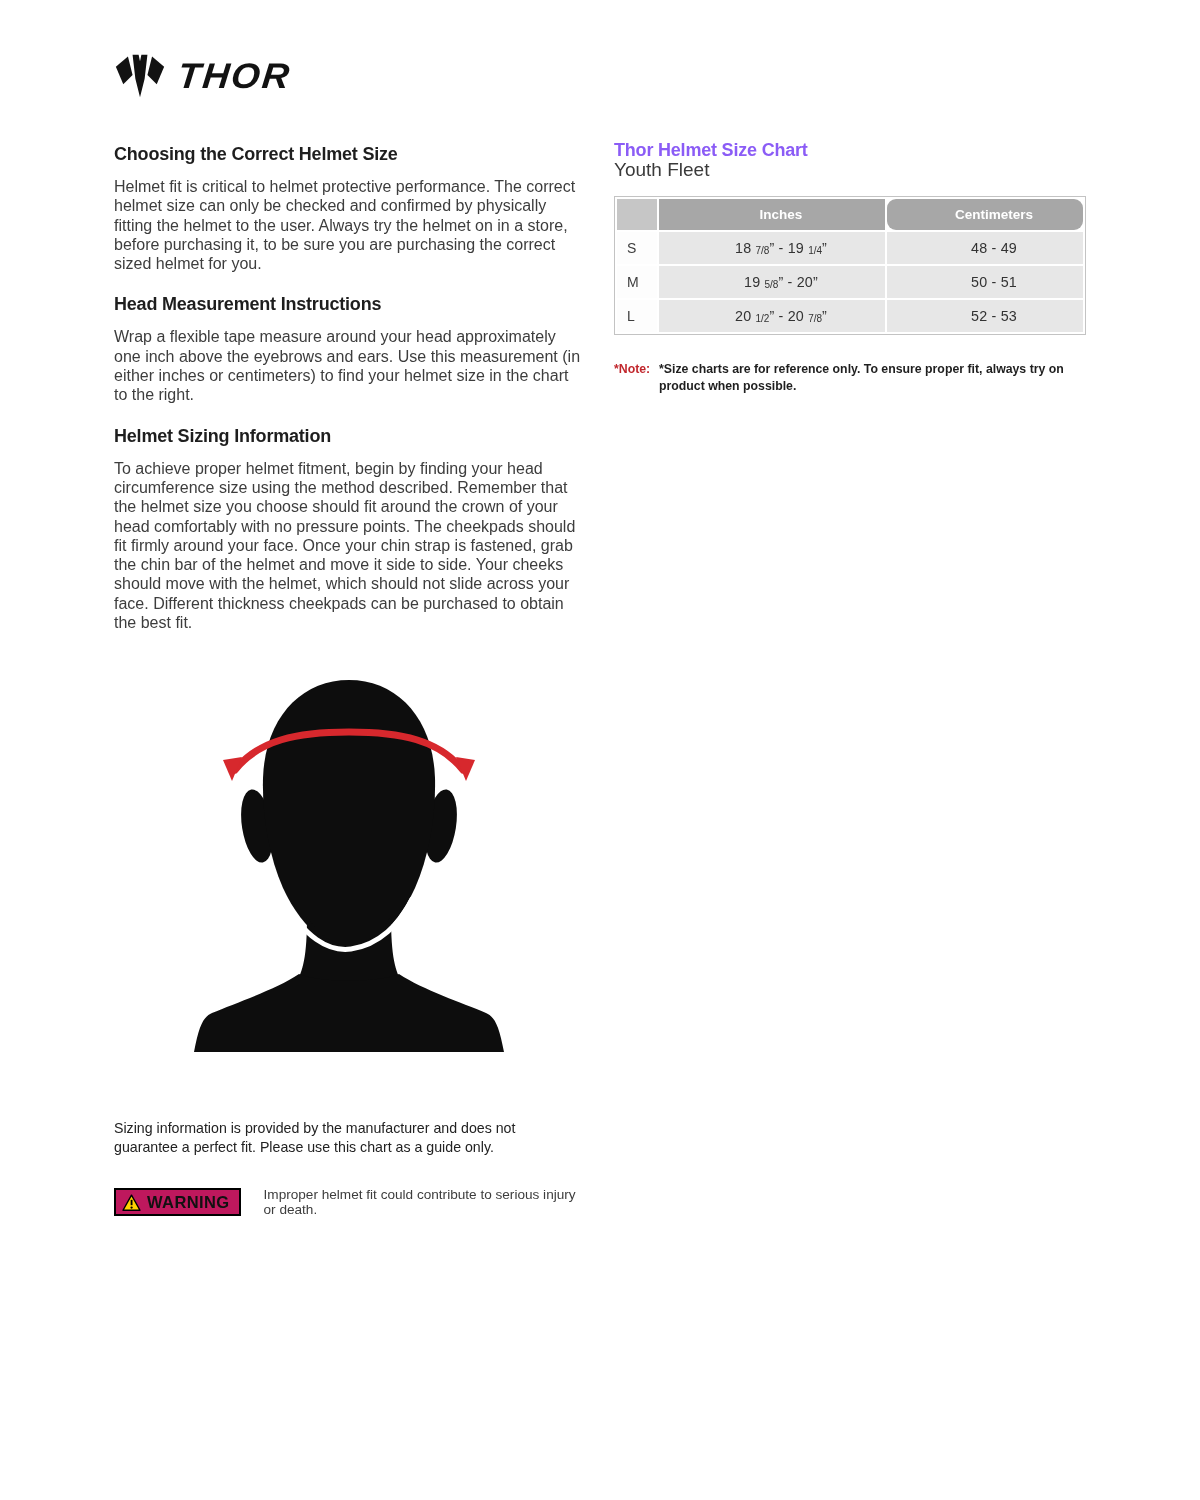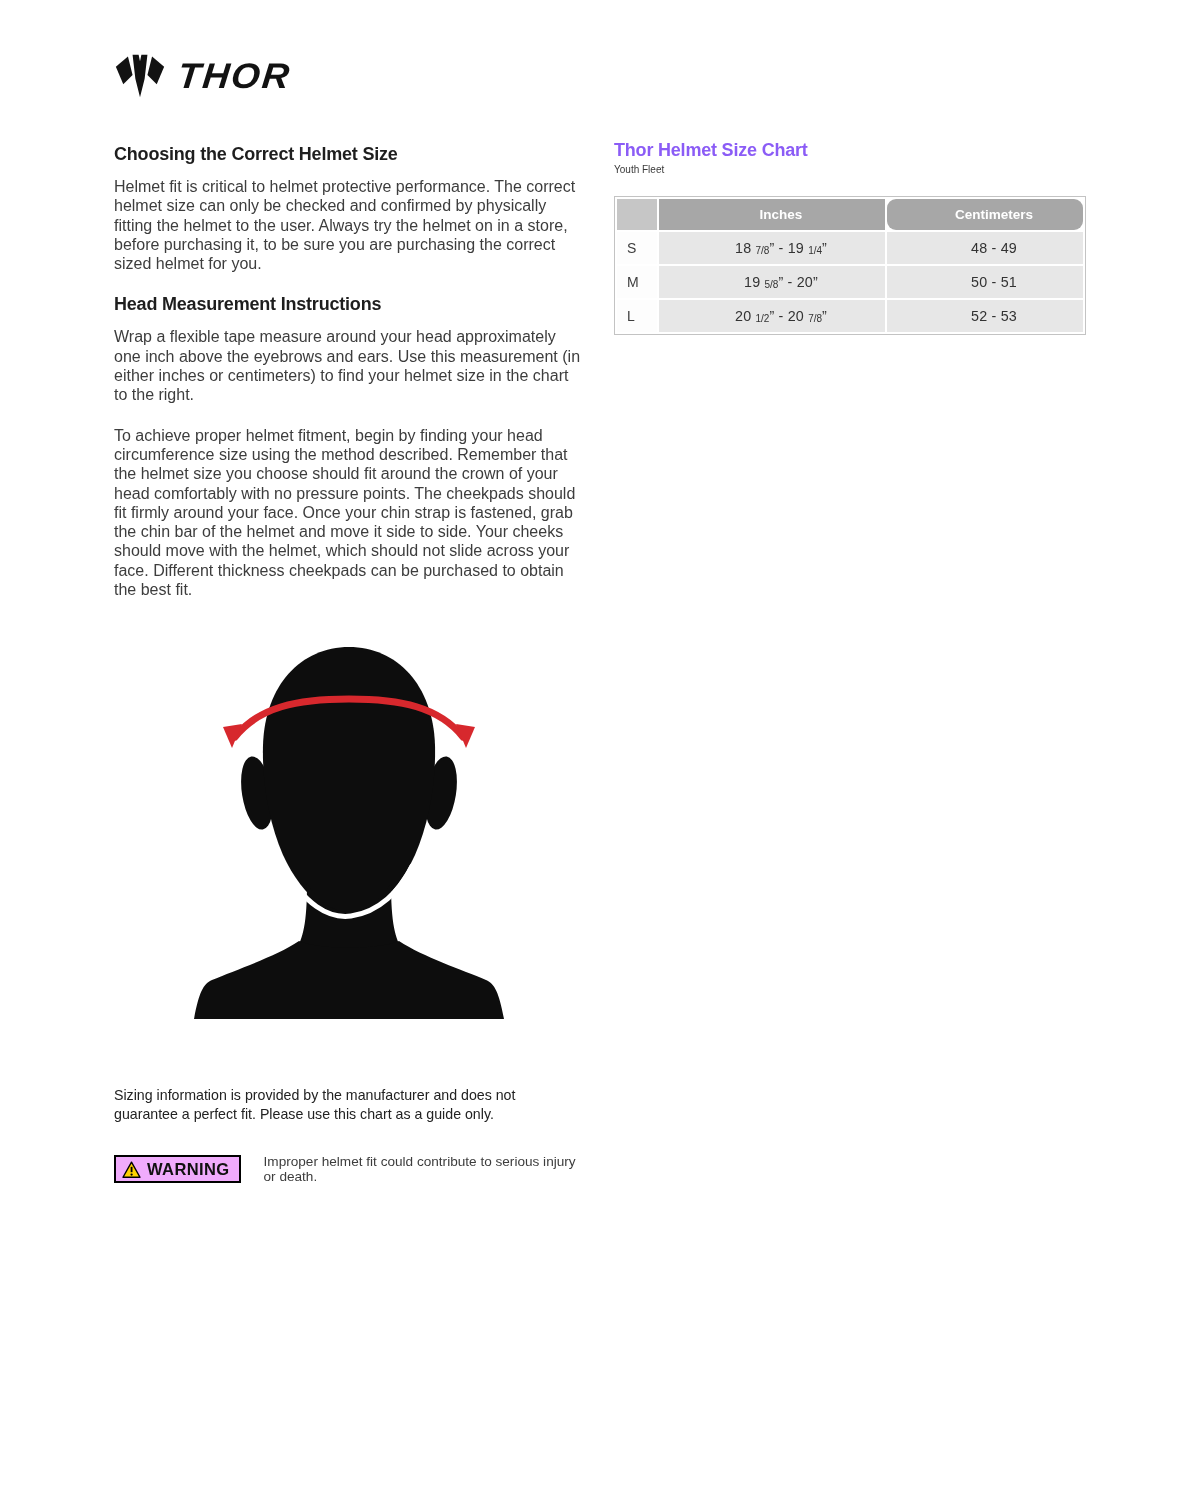--- a/index.html
+++ b/index.html
@@ -25,21 +25,21 @@
 
   h2.sec-h {
     font-size:18px; line-height:20px; font-weight:700; color:#1e1e1e;
     margin:0 0 13px 0; letter-spacing:-0.2px;
   }
   .sec { margin-bottom:21px; }
   .sec p { font-size:16px; line-height:19.3px; color:#3d3d3d; }
 
   
   .chart-title { font-size:18px; line-height:20px; font-weight:700; color:#8b5cf6; letter-spacing:-0.2px; }
-  .chart-sub   { font-size:10px; line-height:18px; color:#3a3a3a; margin-top:1px; }
+  .chart-sub   { font-size:19px; line-height:18px; color:#3a3a3a; margin-top:1px; }
 
   table.size-table {
     margin-top:17px; width:472px;
     border-collapse:separate; border-spacing:2px;
     background:#ffffff; border:1px solid #c3c3c3;
   }
   table.size-table th, table.size-table td { font-weight:400;padding-left:18px; }
   .size-table thead th {
     background:#a7a7a7; color:#ffffff; font-weight:700; font-size:13.5px;
     height:31px; text-align:center; vertical-align:middle;
@@ -65,21 +65,21 @@
   .fit-figure { display:block; margin:34px auto 0 auto; width:340px; height:400px; }
 
   
   .disclaimer {
     margin-top:53px; width:452px;
     font-size:14.2px; line-height:18.5px; font-weight:400; color:#222222;
   }
   .warning-row { margin-top:31px; display:flex; align-items:center; gap:23px; }
   .warning-box {
     display:inline-flex; align-items:center; gap:6px;
-    border:2px solid #000; background:#f0abfc; padding:2px 9px 2px 6px; height:28px;
+    border:2px solid #000; background:#be185d; padding:2px 9px 2px 6px; height:28px;
   }
   .warning-box .w-label {
     font-size:16.5px; font-weight:800; color:#111111; letter-spacing:0.4px;
   }
   .warning-text { font-size:13.6px; color:#3d3d3d; }
   .tri-icon { width:19px; height:17px; display:block; }
 </style>
 </head>
 <body>
 
@@ -102,20 +102,21 @@
       <h2 class="sec-h">Choosing the Correct Helmet Size</h2>
       <p>Helmet fit is critical to helmet protective performance. The correct helmet size can only be checked and confirmed by physically fitting the helmet to the user. Always try the helmet on in a store, before purchasing it, to be sure you are purchasing the correct sized helmet for you.</p>
     </div>
 
     <div class="sec">
       <h2 class="sec-h">Head Measurement Instructions</h2>
       <p>Wrap a flexible tape measure around your head approximately one inch above the eyebrows and ears. Use this measurement (in either inches or centimeters) to find your helmet size in the chart to the right.</p>
     </div>
 
     <div class="sec">
+      <h2 class="sec-h">Helmet Sizing Information</h2>
       <p>To achieve proper helmet fitment, begin by finding your head circumference size using the method described. Remember that the helmet size you choose should fit around the crown of your head comfortably with no pressure points. The cheekpads should fit firmly around your face. Once your chin strap is fastened, grab the chin bar of the helmet and move it side to side. Your cheeks should move with the helmet, which should not slide across your face. Different thickness cheekpads can be purchased to obtain the best fit.</p>
     </div>
 
     <svg class="fit-figure" viewBox="0 0 340 400" aria-hidden="true">
       <g fill="#0d0d0d">
 
         <ellipse cx="78" cy="160" rx="15" ry="37" transform="rotate(-9 78 160)"></ellipse>
         <ellipse cx="262" cy="160" rx="15" ry="37" transform="rotate(9 262 160)"></ellipse>
 
         <path d="M170,14 C122,14 86,52 84,112 C83,150 90,190 104,222 C114,244 128,262 142,272 C152,279 162,283 170,283 C178,283 188,279 198,272 C212,262 226,244 236,222 C250,190 257,150 256,112 C254,52 218,14 170,14 Z"></path>
@@ -173,15 +174,19 @@
             <td>50 - 51</td>
           </tr>
           <tr>
             <th>L</th>
             <td><span>20 </span><span class="frac">1/2</span><span>” - 20 </span><span class="frac">7/8</span><span>”</span></td>
             <td>52 - 53</td>
           </tr>
         </tbody>
     </table>
 
+    <div class="note">
+      <span class="note-label">*Note:</span>
+      <span class="note-text">*Size charts are for reference only. To ensure proper fit, always try on product when possible.</span>
+    </div>
   </div>
 
 </div>
 
 </body></html>

